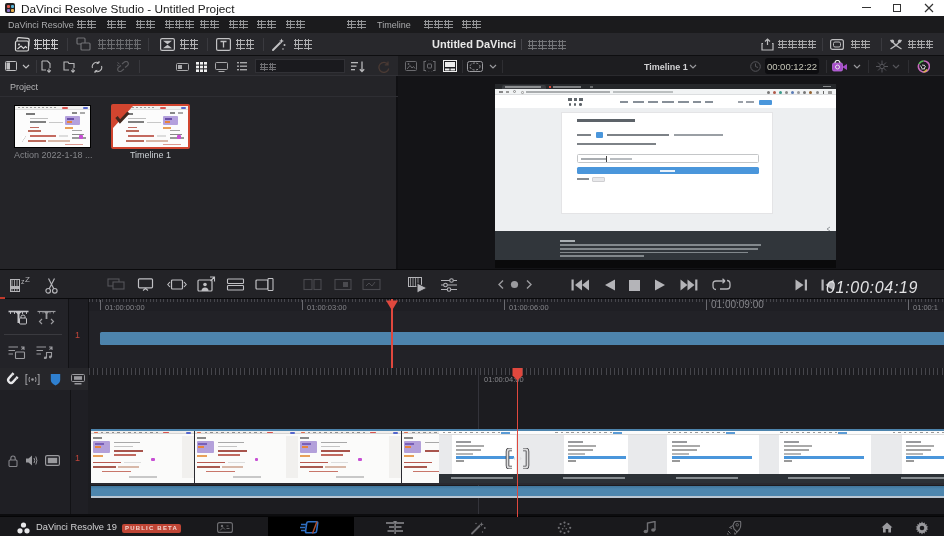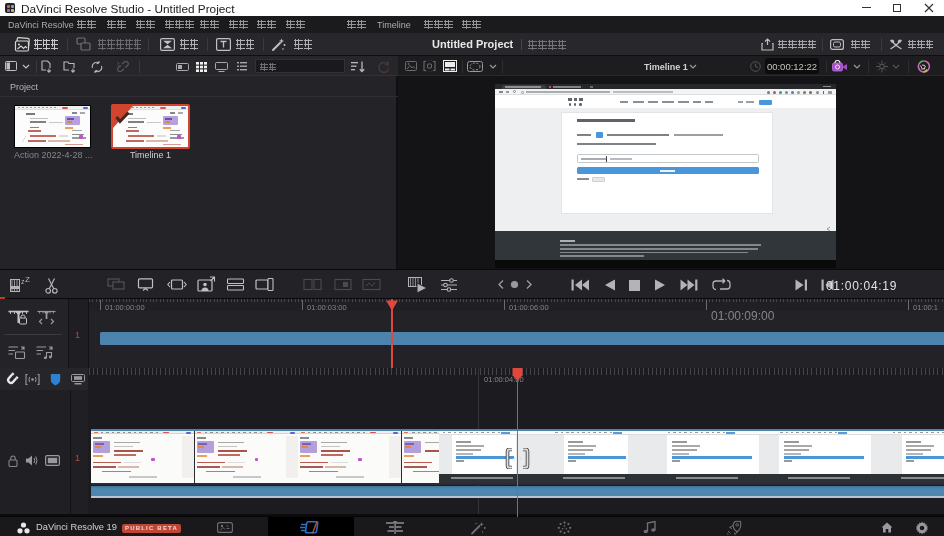--- a/index.html
+++ b/index.html
@@ -124,21 +124,21 @@
   </svg>
   <span class="ab zhs" style="left:236px;top:6px;color:#c8c8ca;"><i class="zh" style="width:9px;height:11px;"></i><i class="zh" style="width:8px;height:11px;"></i></span>
   <div class="vsep" style="left:263px;top:5px;height:13px;background:#3a3a3f;"></div>
   <svg class="ab" style="left:271px;top:4px;" width="16" height="15" viewBox="0 0 16 15">
     <path d="M2 13 L9 6" stroke="#c2c2c4" stroke-width="2" stroke-linecap="round"></path>
     <path d="M10.5 1.5 L11.2 3.3 L13 4 L11.2 4.7 L10.5 6.5 L9.8 4.7 L8 4 L9.8 3.3 Z" fill="#c2c2c4"></path>
     <circle cx="13.5" cy="8" r="1" fill="#c2c2c4"></circle>
     <circle cx="12" cy="12" r="0.8" fill="#c2c2c4"></circle>
   </svg>
   <span class="ab zhs" style="left:294px;top:6px;color:#c8c8ca;"><i class="zh" style="width:9px;height:11px;"></i><i class="zh" style="width:8px;height:11px;"></i></span>
-  <div class="ab" style="left:432px;top:5px;font-size:11px;font-weight:bold;color:#e8e8e8;">Untitled Project</div>
+  <div class="ab" style="left:432px;top:5px;font-size:11px;font-weight:bold;color:#e8e8e8;">Untitled DaVinci</div>
   <div class="vsep" style="left:521px;top:6px;height:11px;background:#45454a;"></div>
   <span class="ab zhs" style="left:528px;top:7px;color:#828386;"><i class="zh" style="height:10px;"></i><i class="zh" style="height:10px;"></i><i class="zh" style="height:10px;"></i><i class="zh" style="width:8px;height:10px;"></i></span>
   <svg class="ab" style="left:761px;top:5px;" width="13" height="13" viewBox="0 0 13 13">
     <path d="M6.5 1 L6.5 7 M4 3.5 L6.5 1 L9 3.5" stroke="#bcbcbe" stroke-width="1.2" fill="none"></path>
     <path d="M2 5.5 L1 5.5 L1 12 L12 12 L12 5.5 L11 5.5" stroke="#bcbcbe" stroke-width="1.2" fill="none"></path>
   </svg>
   <span class="ab zhs" style="left:778px;top:7px;color:#bcbcbe;"><i class="zh"></i><i class="zh"></i><i class="zh"></i><i class="zh" style="width:8px"></i></span>
   <div class="vsep" style="left:822px;top:5px;height:13px;background:#3a3a3f;"></div>
   <svg class="ab" style="left:830px;top:6px;" width="14" height="11" viewBox="0 0 14 11">
     <rect x="0.6" y="0.6" width="12.8" height="9.8" rx="2" fill="none" stroke="#bcbcbe" stroke-width="1.2"></rect>
@@ -317,21 +317,21 @@
       <div class="ab" style="left:13px;top:24px;width:13px;height:1.8px;background:#bb6a5c;"></div>
       <div class="ab" style="left:15px;top:28.5px;width:26px;height:2px;background:#c46a60;"></div>
       <div class="ab" style="left:44px;top:29px;width:9px;height:1.5px;background:#ddd;"></div>
       <div class="ab" style="left:13px;top:33.5px;width:18px;height:2px;background:#bb6a5c;"></div>
       <div class="ab" style="left:33px;top:34px;width:22px;height:1.5px;background:#d8b8a8;"></div>
       <div class="ab" style="left:64px;top:28.5px;width:4px;height:4px;background:#c74fd4;border-radius:1px;"></div>
       <div class="ab" style="left:50px;top:37.5px;width:18px;height:1.8px;background:#dd9a90;"></div>
       <div class="ab" style="left:7px;top:30px;width:0;height:0;border-left:4px solid #fff;border-bottom:6px solid transparent;filter:drop-shadow(0 0 0.5px #444);"></div>
     </div>
   </div>
-  <div class="ab" style="left:14px;top:74px;width:77px;text-align:center;font-size:9px;color:#85868a;white-space:nowrap;">Action 2022-4-28 ...</div>
+  <div class="ab" style="left:14px;top:74px;width:77px;text-align:center;font-size:9px;color:#85868a;white-space:nowrap;">Action 2022-1-18 ...</div>
 
   <div class="ab" style="left:111px;top:28px;width:79px;height:45px;background:#000;border:2px solid #d1452f;border-radius:2px;overflow:hidden;">
     <div class="ab thumbpage" style="left:0;top:0;width:75px;height:41px;background:#fcfcfc;overflow:hidden;">
       <div class="ab" style="left:0;top:0;width:75px;height:3.5px;background:#f0f0ee;border-bottom:1px solid #ddd;"></div>
       <div class="ab" style="left:3px;top:1px;width:40px;height:1.2px;background:repeating-linear-gradient(90deg,#9a9a9a 0 2px,transparent 2px 4px);"></div>
       <div class="ab" style="left:47px;top:0.8px;width:6px;height:2.2px;background:#d9534f;border-radius:1px;"></div>
       <div class="ab" style="left:68px;top:0.8px;width:5px;height:2.5px;background:#5566cc;border-radius:1px;"></div>
       <div class="ab" style="left:11px;top:7px;width:9px;height:2px;background:#787878;"></div>
       <div class="ab" style="left:15px;top:11.5px;width:18px;height:1.4px;background:#c0c0c0;"></div>
       <div class="ab" style="left:15px;top:15px;width:16px;height:2px;background:#808080;"></div>
@@ -528,21 +528,21 @@
     <path d="M15 2.5 Q18 2.5 18 6 L18 8 Q18 11 15 11 L8 11" stroke="#b4b4b8" stroke-width="1.3" fill="none"></path>
   </svg>
   <svg class="ab" style="left:795px;top:9px;" width="13" height="12" viewBox="0 0 13 12">
     <path d="M0.5 0.5 L8.5 6 L0.5 11.5 Z" fill="#b4b4b8"></path>
     <rect x="9.8" y="0.5" width="2.2" height="11" fill="#b4b4b8"></rect>
   </svg>
   <svg class="ab" style="left:821px;top:9px;" width="13" height="12" viewBox="0 0 13 12">
     <rect x="0.5" y="0.5" width="2.2" height="11" fill="#b4b4b8"></rect>
     <path d="M12.5 0.5 L4.5 6 L12.5 11.5 Z" fill="#b4b4b8"></path>
   </svg>
-  <div class="ab" style="left:826px;top:8.5px;font-size:12px;letter-spacing:0.7px;color:#e2e2e4;">01:00:04:19</div>
+  <div class="ab" style="left:826px;top:8.5px;font-size:16px;letter-spacing:0.7px;color:#e2e2e4;font-style:italic;">01:00:04:19</div>
   <div class="ab" style="left:0;top:27px;width:5px;height:4px;background:#c0392b;"></div>
 </div>
 
 <div class="ab" id="overview" style="left:0;top:299px;width:944px;height:69px;background:#222227;">
   <div class="ab" style="left:0;top:0;width:68px;height:69px;background:#232328;"></div>
   <svg class="ab" style="left:8px;top:11px;" width="21" height="15" viewBox="0 0 21 15">
     <path d="M0.5 1.5 L20.5 1.5" stroke="#c4c4c8" stroke-width="1.6"></path>
     <path d="M2.5 1.5 L2.5 4 M6.5 1.5 L6.5 4 M14.5 1.5 L14.5 4 M18.5 1.5 L18.5 4" stroke="#c4c4c8" stroke-width="0.9"></path>
     <path d="M10.5 1.5 L10.5 13" stroke="#c4c4c8" stroke-width="2"></path>
     <path d="M10.5 5 L7.5 2 L13.5 2 Z" fill="#c4c4c8"></path>
@@ -577,21 +577,21 @@
   <div class="ab" style="left:89px;top:0;width:855px;height:12px;background:#1f1f24;
     background-image:repeating-linear-gradient(90deg,#45454b 0 1px,transparent 1px 3.37px);background-size:100% 3px;background-repeat:no-repeat;"></div>
   <div class="ab" style="left:100px;top:1px;width:1px;height:10px;background:#6a6a70;"></div>
   <div class="ab" style="left:302px;top:1px;width:1px;height:10px;background:#6a6a70;"></div>
   <div class="ab" style="left:504px;top:1px;width:1px;height:10px;background:#6a6a70;"></div>
   <div class="ab" style="left:706px;top:1px;width:1px;height:10px;background:#6a6a70;"></div>
   <div class="ab" style="left:908px;top:1px;width:1px;height:10px;background:#6a6a70;"></div>
   <div class="ab" style="left:105px;top:4px;font-size:7.5px;color:#85858a;">01:00:00:00</div>
   <div class="ab" style="left:307px;top:4px;font-size:7.5px;color:#85858a;">01:00:03:00</div>
   <div class="ab" style="left:509px;top:4px;font-size:7.5px;color:#85858a;">01:00:06:00</div>
-  <div class="ab" style="left:711px;top:10px;font-size:12px;color:#85858a;">01:00:09:00</div>
+  <div class="ab" style="left:711px;top:0;font-size:10px;color:#85858a;">01:00:09:00</div>
   <div class="ab" style="left:913px;top:4px;font-size:7.5px;color:#85858a;">01:00:1</div>
 
   <div class="ab" style="left:100px;top:32.5px;width:844px;height:13px;background:#4d84ad;border-radius:1.5px 0 0 1.5px;"></div>
 
   <div class="ab" style="left:391px;top:0;width:1.8px;height:69px;background:#e0483e;"></div>
   <svg class="ab" style="left:385px;top:1px;" width="14" height="11" viewBox="0 0 14 11">
         <path d="M1 0.5 L13 0.5 L7 10.5 Z" fill="#e0483e"></path>
       </svg>
 </div>
 

